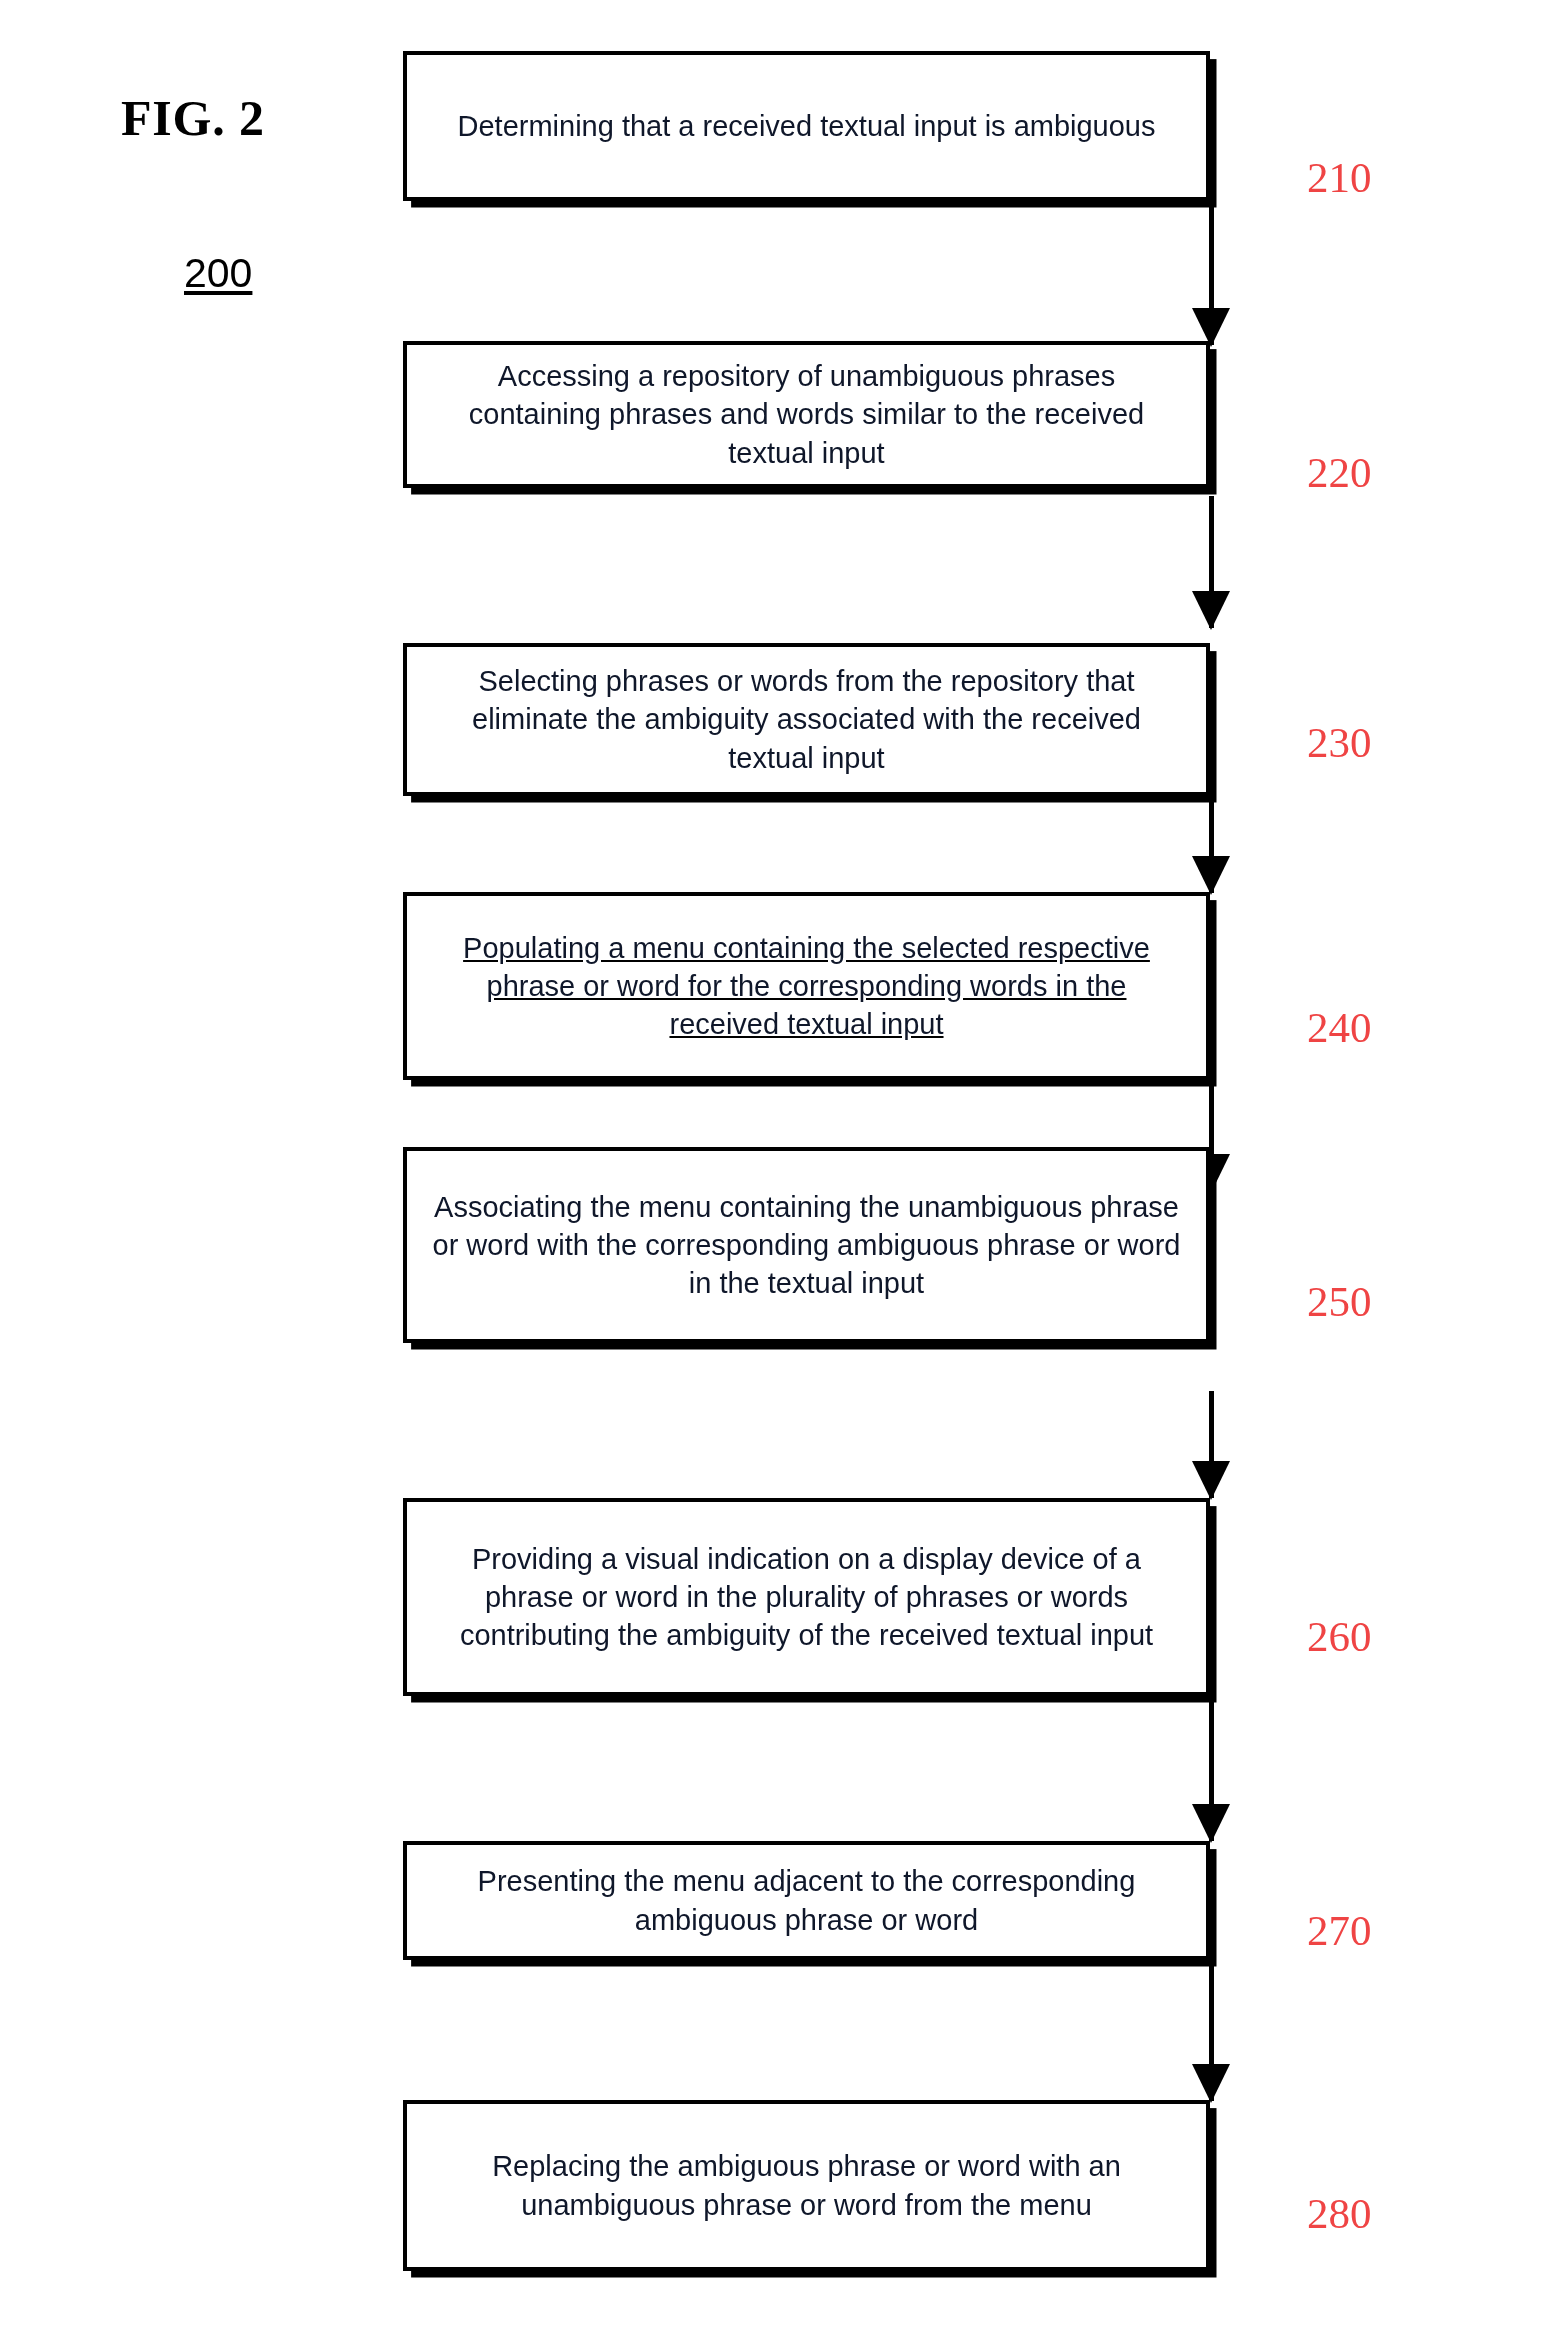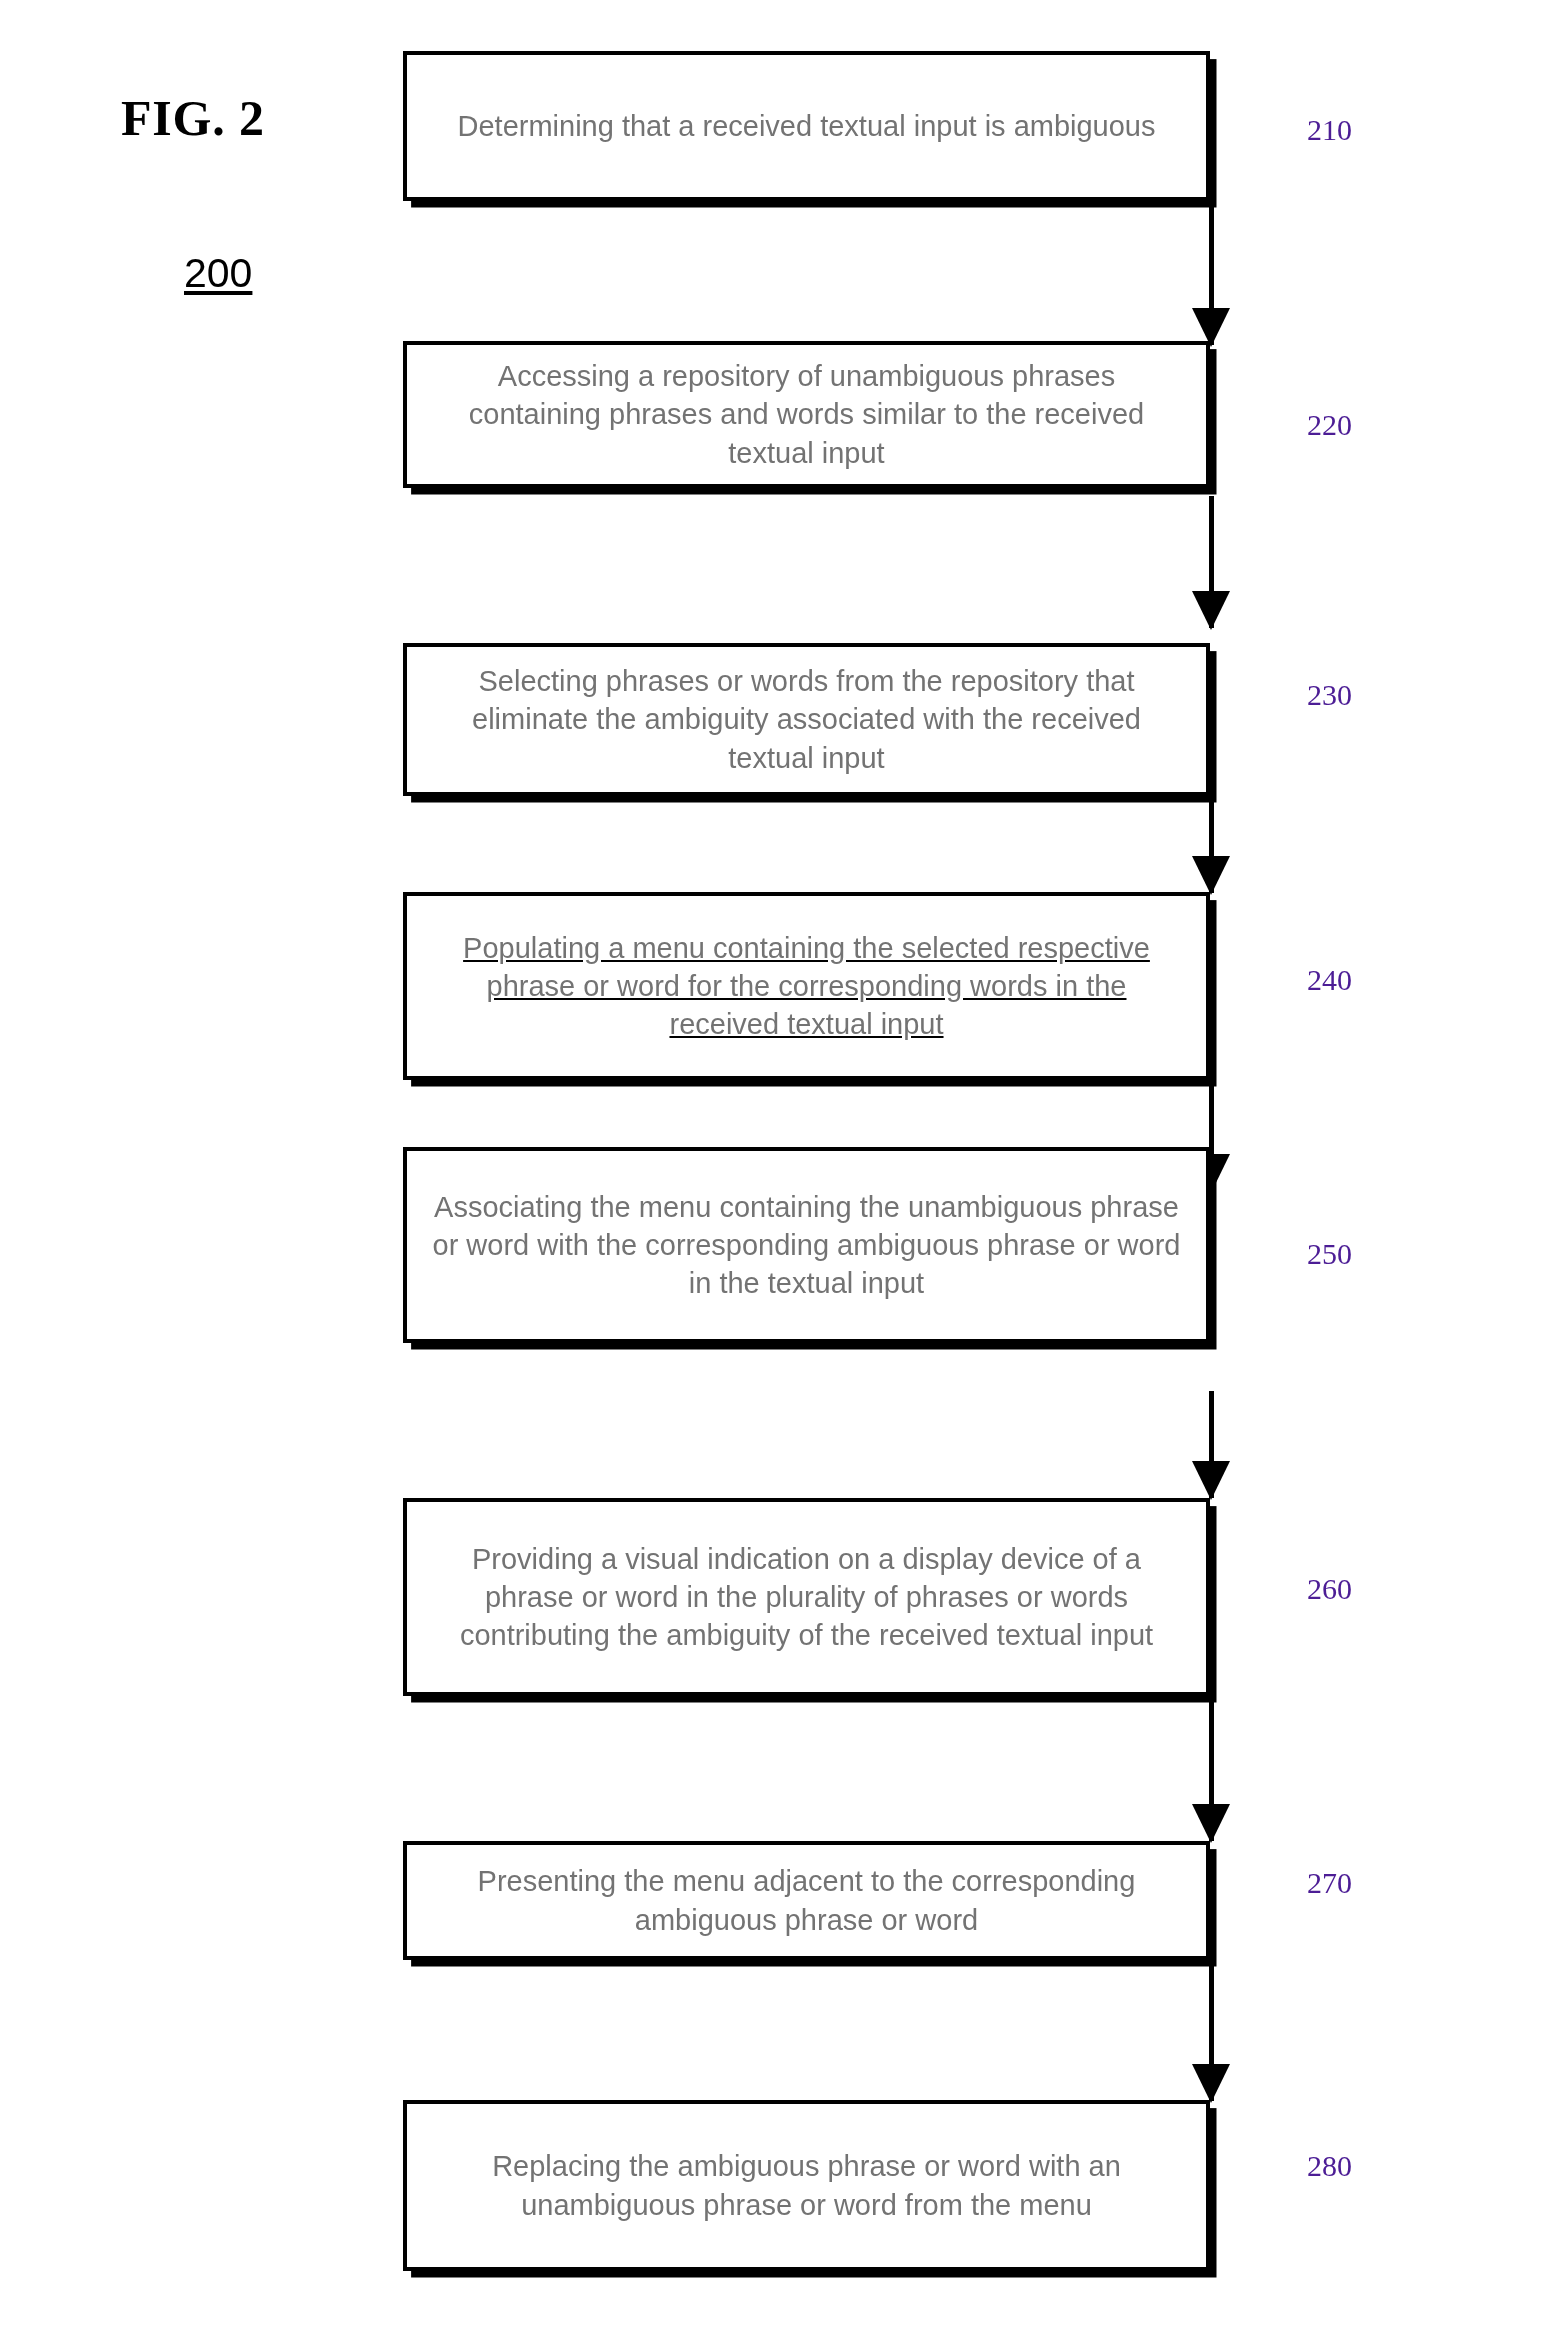--- a/index.html
+++ b/index.html
@@ -68,21 +68,21 @@
     box-shadow: 7.3px 7.3px 0 -0.8px #000;
     display: flex;
     align-items: center;
     justify-content: center;
   }
   .step-text {
     font-family: "Liberation Sans", sans-serif;
     font-size: 29px;
     line-height: 1.32;
     text-align: center;
-    color: #737373;
+    color: #0f172a;
     padding: 0 21px;
     white-space: pre-line;
   }
 
   
   .arrow {
     position: absolute;
     left: 806px; 
     width: 4.8px;
     background: #000;
@@ -95,24 +95,25 @@
     height: 0;
     border-left: 19.4px solid transparent;
     border-right: 19.4px solid transparent;
     border-top: 39px solid #000;
   }
 
   
   .ref-num {
     position: absolute;
     font-family: "Liberation Serif", serif;
-    font-size: 30px;
-    color: #4c1d95;
+    font-size: 43px;
+    color: #ef4444;
     white-space: nowrap;
     left: 1307px;
+    margin-top: 40px;
   }
 </style>
 </head>
 <body>
 
 <div id="figure-root">
 
   <div class="fig-label">FIG. 2</div>
 
   <div class="fig-number">200</div>

